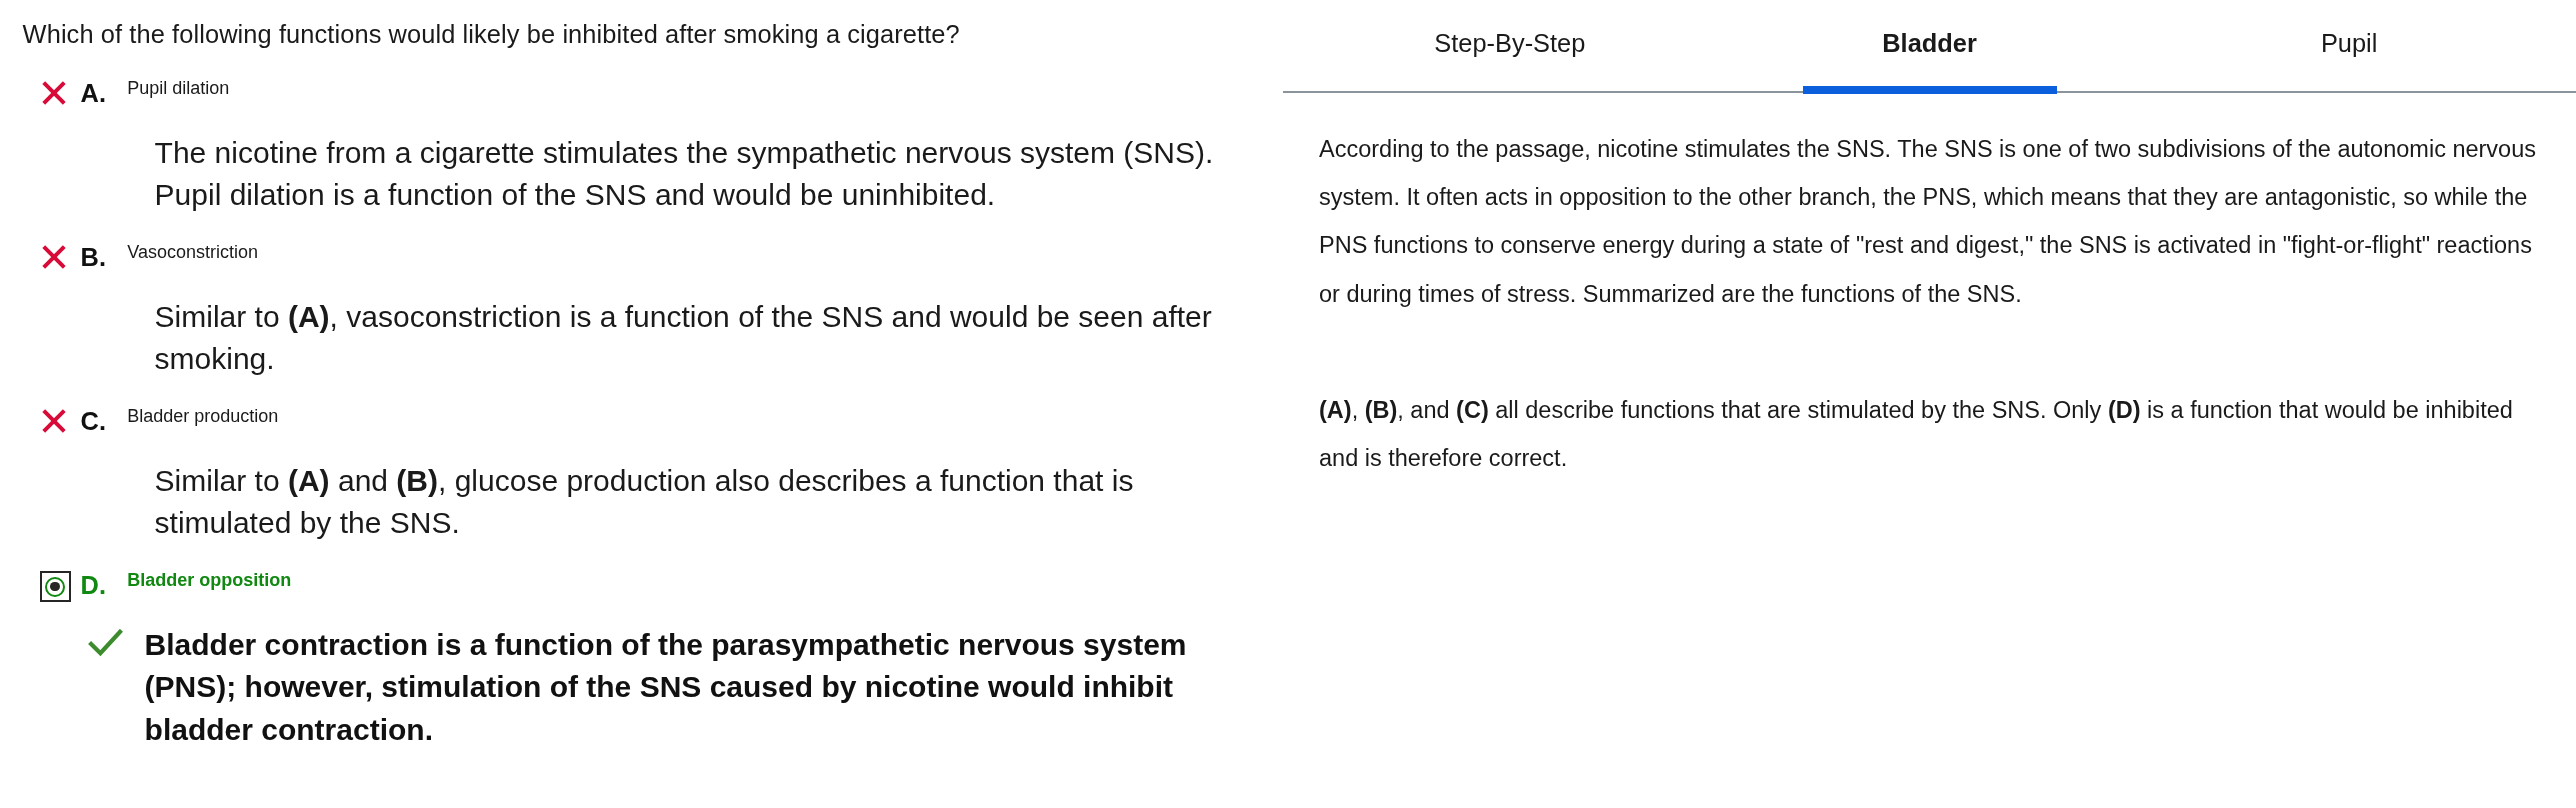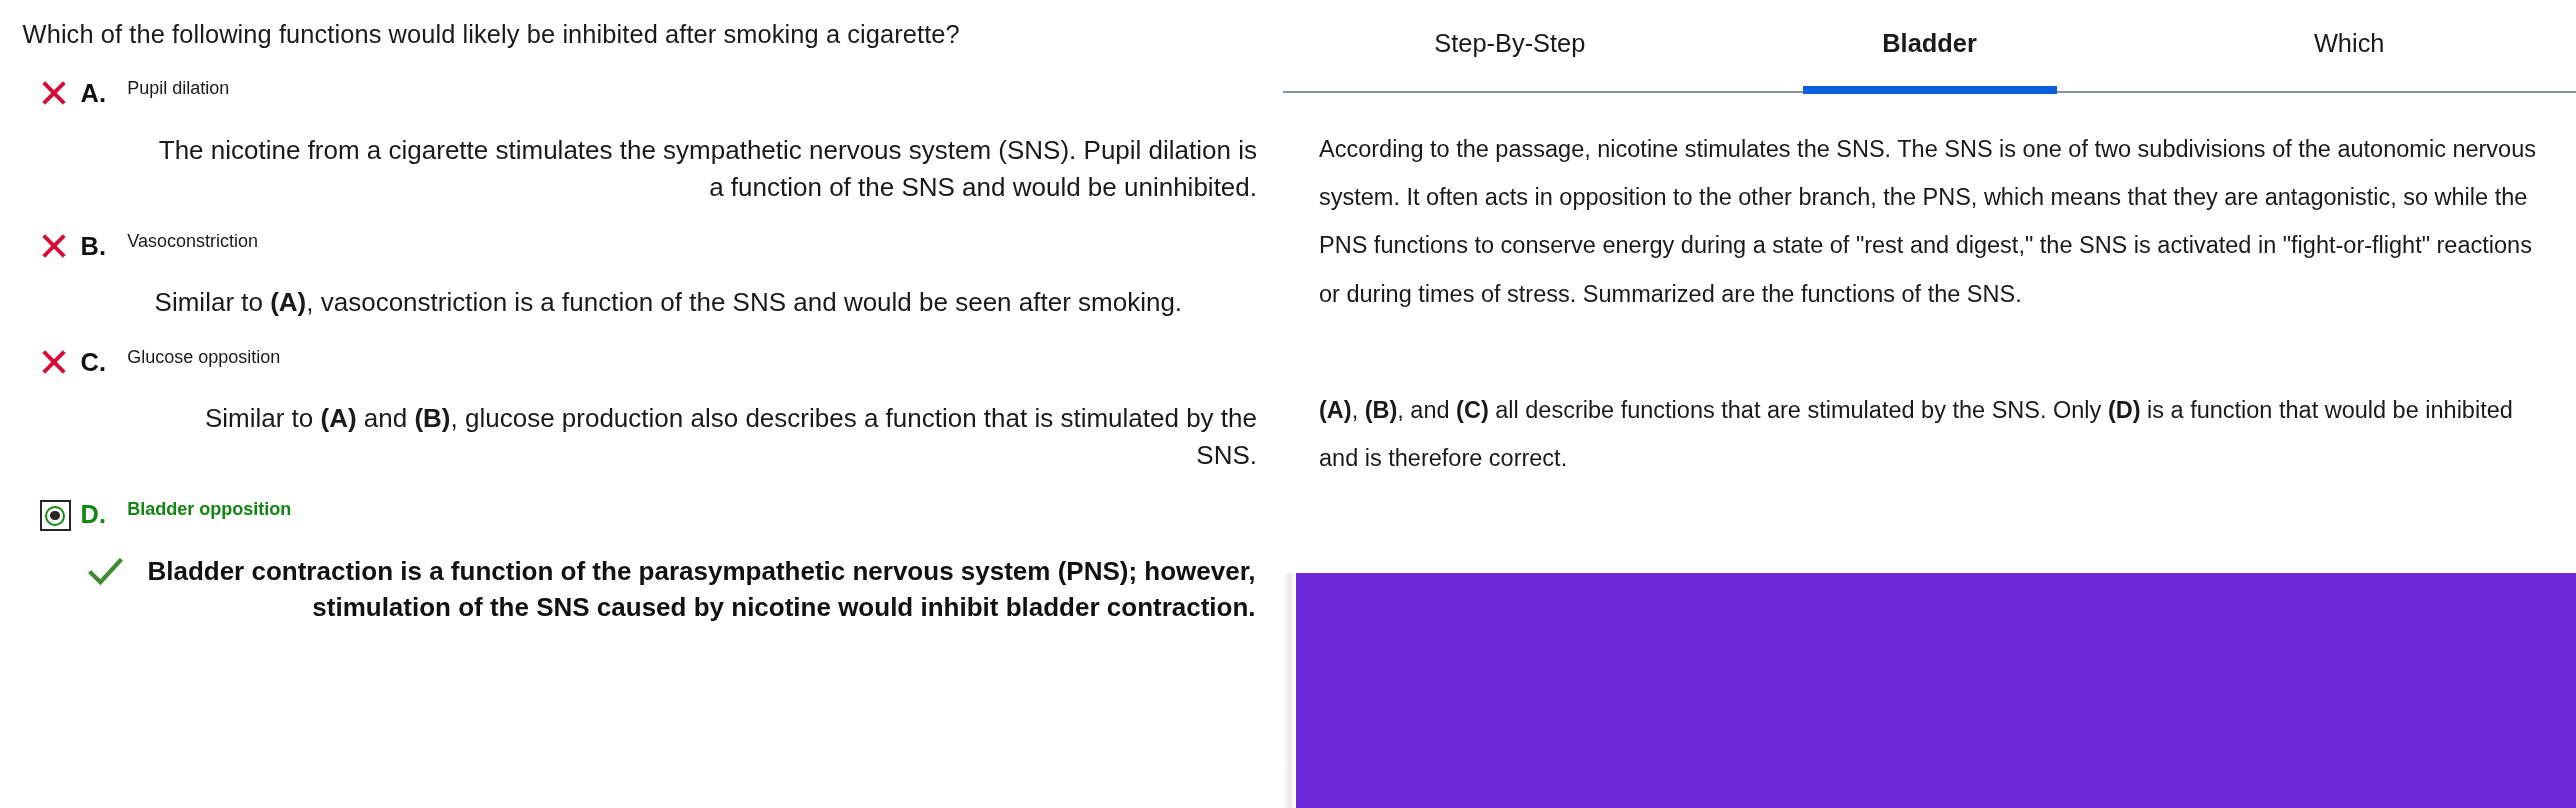--- a/index.html
+++ b/index.html
@@ -130,44 +130,43 @@
   .explain-mark {
     width: 64px;
     flex: 0 0 64px;
     display: flex;
     justify-content: flex-start;
     padding-top: 5.7px;
     padding-left: 7.5px;
   }
 
   .explain-text {
-    font-size: 26px;
+    font-size: 30px;
     line-height: 1.42;
     color: #1a1a1a;
     max-width: 1121px;
-    text-align: right;
   }
 
   .option-explanation.no-mark {
     padding-left: 132px;
   }
 
   .option-block.correct .explain-text {
     font-weight: 700;
     color: #111111;
     max-width: 1111px;
   }
 
   .explain-text b { font-weight: 700; }
 
   
   .right-panel {
     position: relative;
     width: 1293px;
-    height: 573px;
+    height: 808px;
     background: #ffffff;
     padding: 0;
   }
 
   .tabs {
     display: flex;
     align-items: stretch;
     height: 93px;
     padding: 0 17px 0 17px;
     border-bottom: 2.8px solid #8b949c;
@@ -262,21 +261,21 @@
 
     <div class="option-block">
       <div class="option-head">
         <div class="mark-slot">
           <svg class="x-icon" width="28" height="28" viewBox="0 0 30 30">
             <line x1="4" y1="4" x2="26" y2="26" stroke="#D80B38" stroke-width="4.2"></line>
             <line x1="26" y1="4" x2="4" y2="26" stroke="#D80B38" stroke-width="4.2"></line>
           </svg>
         </div>
         <div class="option-letter">C.</div>
-        <div class="option-text">Glucose opposition</div>
+        <div class="option-text">Bladder production</div>
       </div>
       <div class="option-explanation no-mark">
         <div class="explain-text">Similar to <b>(A)</b> and <b>(B)</b>, glucose production also describes a function that is stimulated by the SNS.</div>
       </div>
     </div>
 
     <div class="option-block correct">
       <div class="option-head">
         <div class="mark-slot">
           <div class="radio-box">
@@ -300,21 +299,21 @@
 
   </div>
 
   <div class="panel-divider"></div>
 
   <div class="right-panel">
 
     <div class="tabs">
       <div class="tab">Step-By-Step</div>
       <div class="tab active">Bladder</div>
-      <div class="tab">Which</div>
+      <div class="tab">Pupil</div>
     </div>
 
     <div class="indepth-body">
       <div class="indepth-para">According to the passage, nicotine stimulates the SNS. The SNS is one of two subdivisions of the autonomic nervous system. It often acts in opposition to the other branch, the PNS, which means that they are antagonistic, so while the PNS functions to conserve energy during a state of "rest and digest," the SNS is activated in "fight-or-flight" reactions or during times of stress. Summarized are the functions of the SNS.</div>
       <div class="indepth-para second"><b>(A)</b>, <b>(B)</b>, and <b>(C)</b> all describe functions that are stimulated by the SNS. Only <b>(D)</b> is a function that would be inhibited and is therefore correct.</div>
     </div>
 
   </div>
 
 </div>

